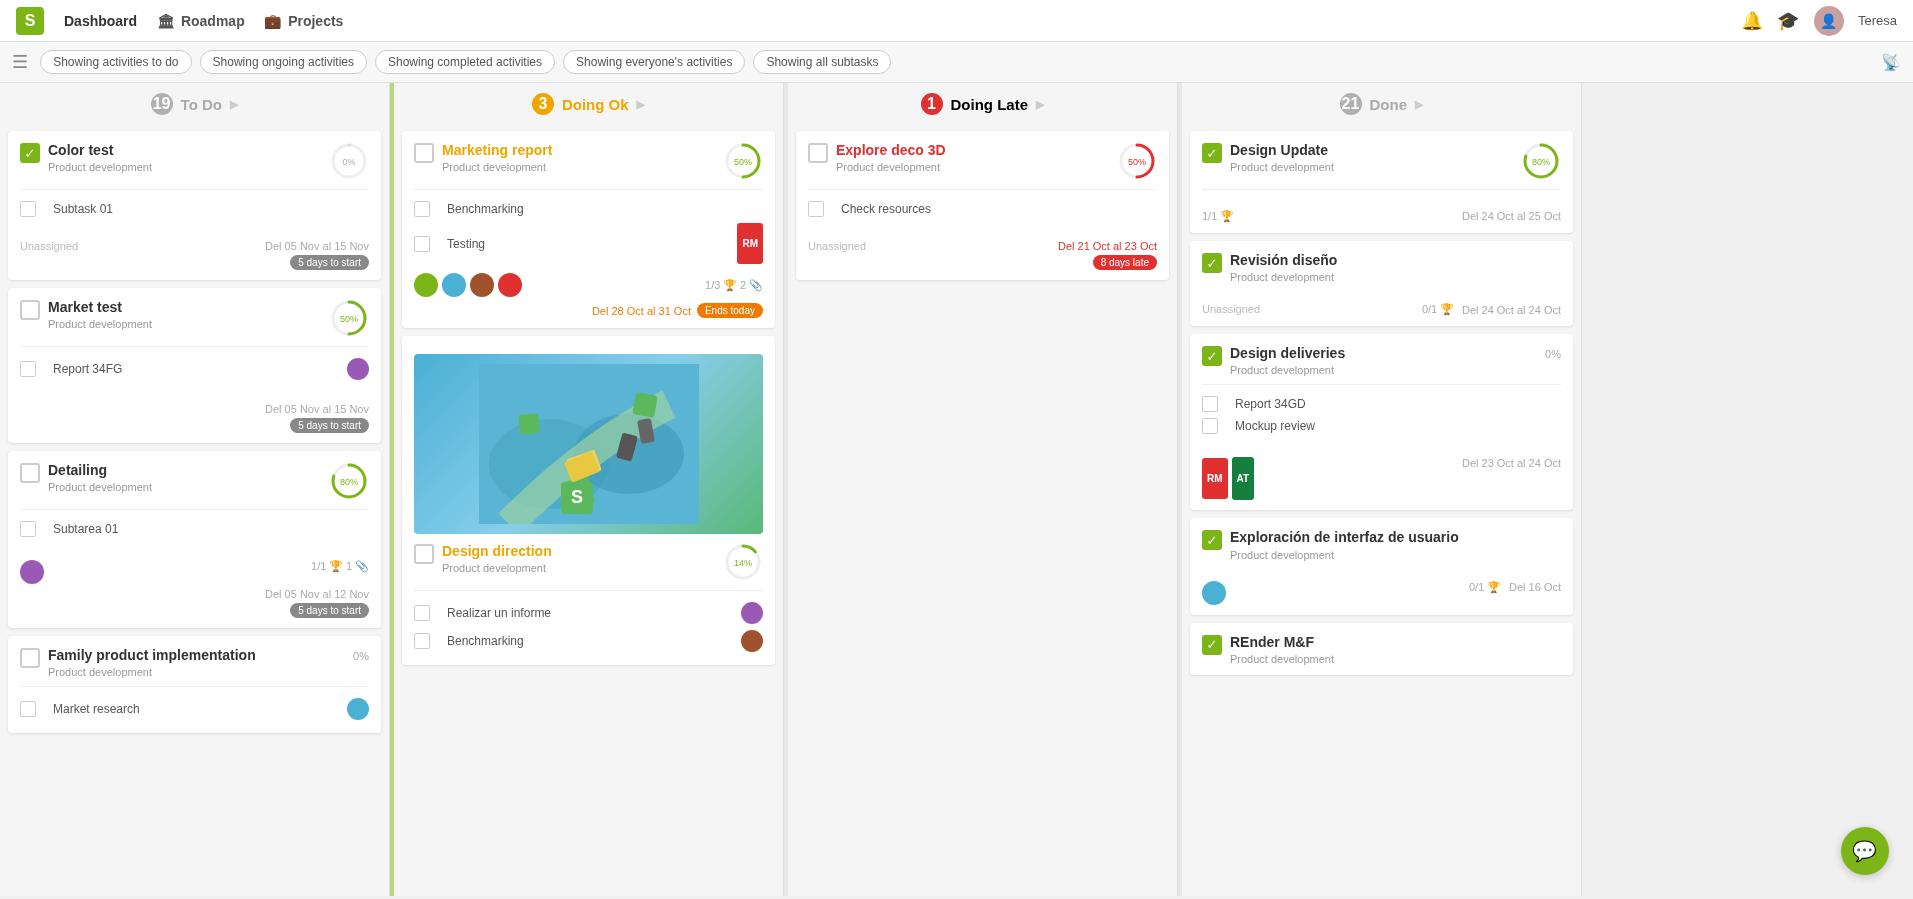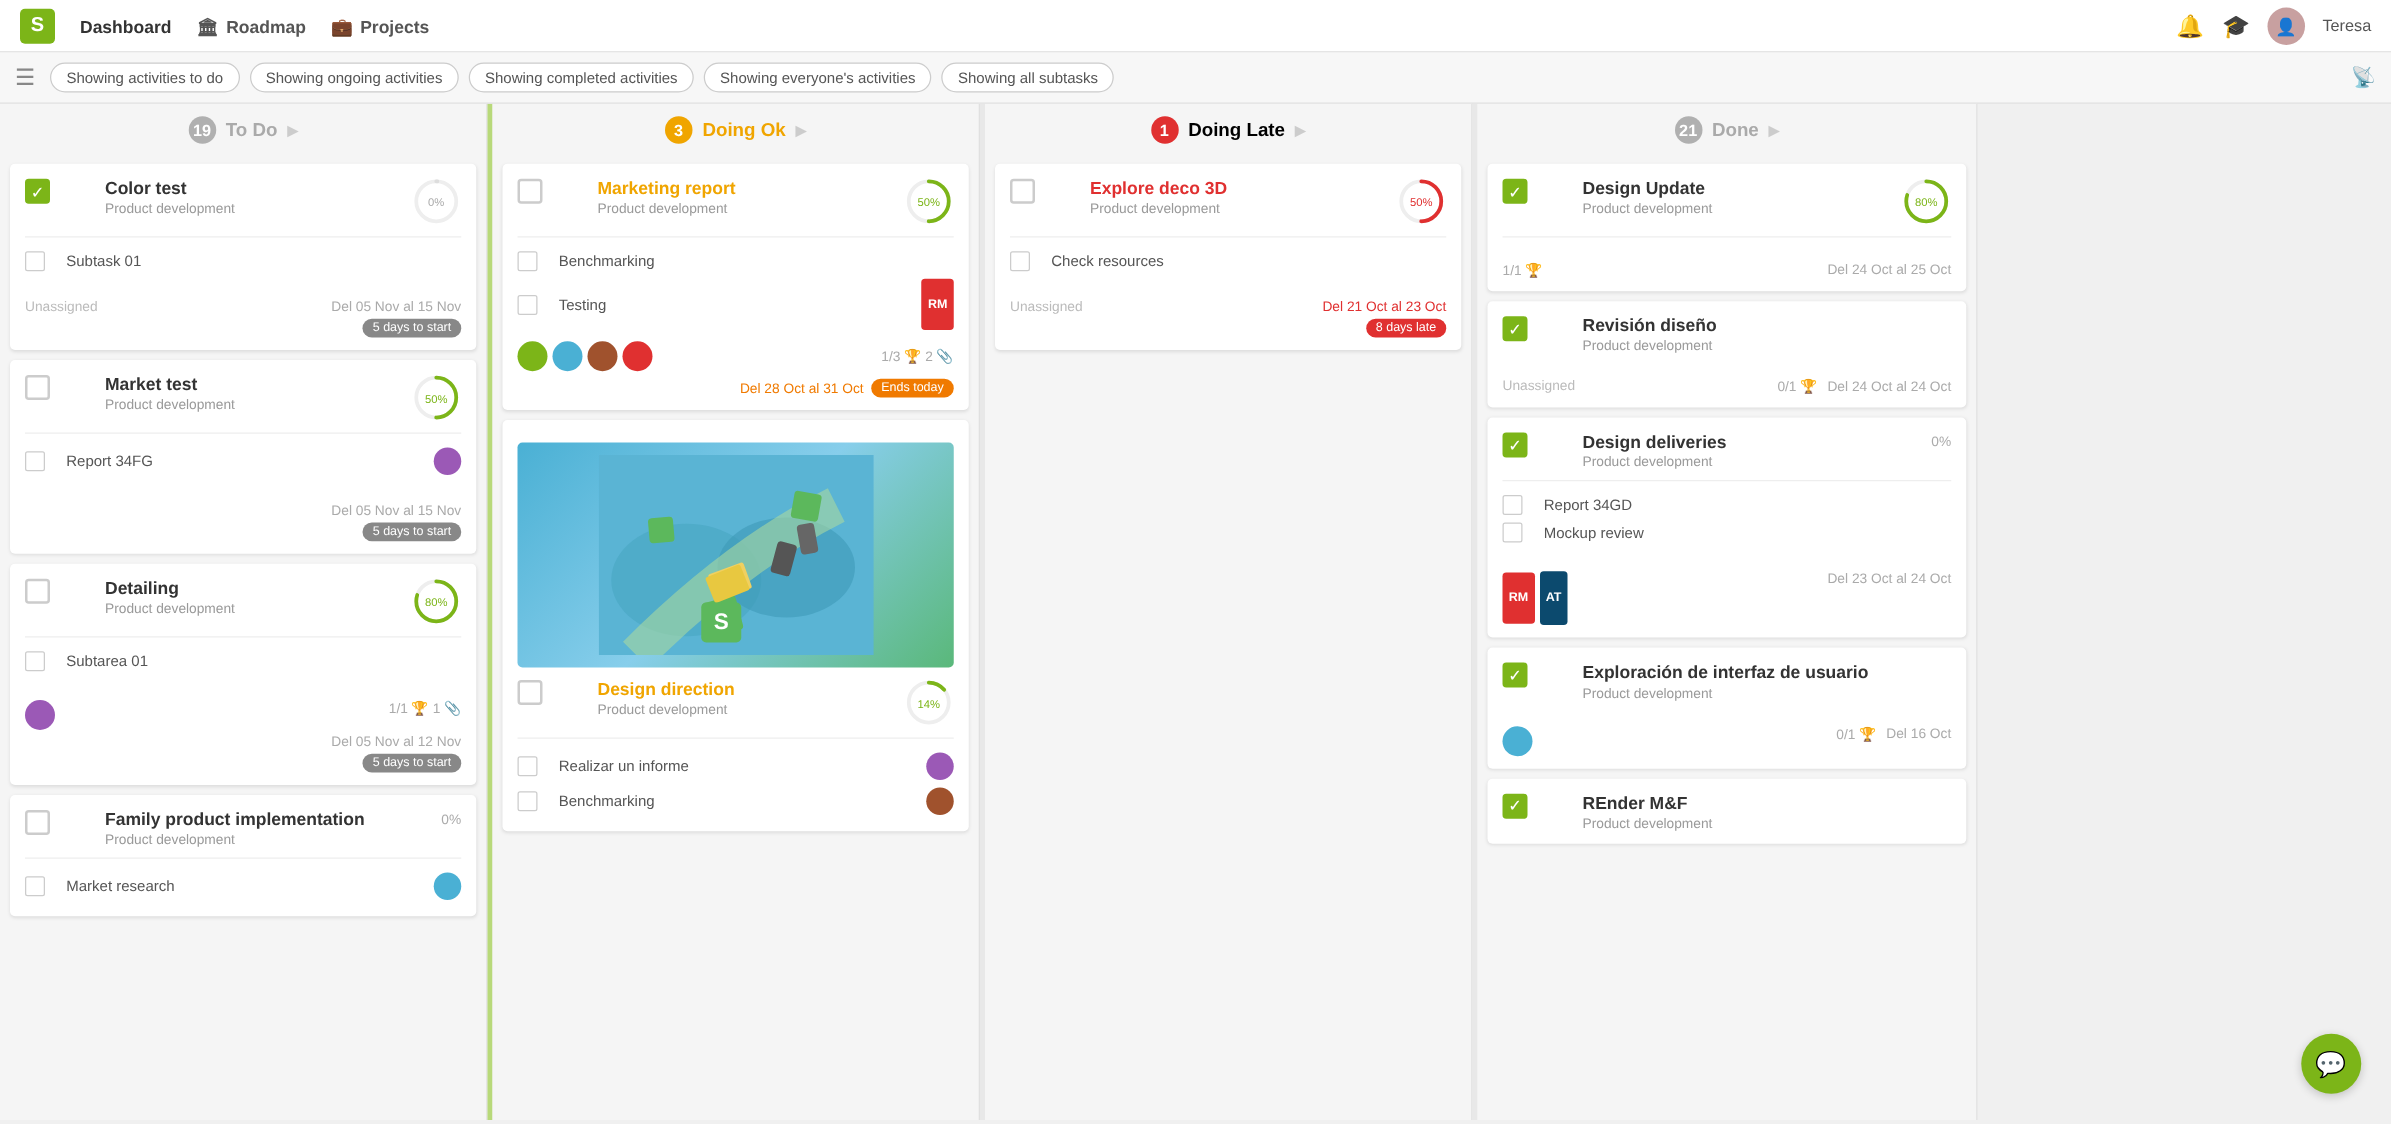--- a/index.html
+++ b/index.html
@@ -82,21 +82,21 @@
       padding: 10px 16px;
       font-size: 15px;
       font-weight: bold;
       gap: 8px;
       color: #aaa;
     }
     .col-badge {
       display: inline-flex; align-items: center; justify-content: center;
       width: 22px; height: 22px;
       border-radius: 50%;
-      font-size: 13px;
+      font-size: 16px;
       font-weight: bold;
       color: #fff;
     }
     .badge-gray { background: #b0b0b0; }
     .badge-orange { background: #f0a500; }
     .badge-red { background: #e03030; }
 
     .col-title-todo { color: #aaa; }
     .col-title-doing-ok { color: #f0a500; }
     .col-title-doing-late { color: #000000; }
@@ -129,21 +129,21 @@
       border: 2px solid #ccc;
       border-radius: 3px;
       display: flex; align-items: center; justify-content: center;
       flex-shrink: 0; margin-top: 2px; cursor: pointer;
     }
     .card-checkbox.checked {
       background: #7cb518;
       border-color: #7cb518;
       color: #fff;
     }
-    .card-title-block { flex: 1; margin-left: 36px; }
+    .card-title-block { flex: 1; }
     .card-title {
       font-size: 14px;
       font-weight: bold;
       color: #333;
       line-height: 1.3;
     }
     .card-title.orange { color: #f0a500; }
     .card-title.red { color: #e03030; }
     .card-subtitle {
       font-size: 11px;
@@ -217,21 +217,21 @@
     
     .tag-rm {
       background: #e03030;
       color: #fff;
       font-size: 10px;
       font-weight: bold;
       border-radius: 3px;
       padding: 15px 5px;
     }
     .tag-at {
-      background: #0c4a6e;
+      background: #15803d;
       color: #fff;
       font-size: 10px;
       font-weight: bold;
       border-radius: 3px;
       padding: 16px 5px;
     }
 
     .avatar-row { display: flex; gap: 4px; align-items: center; }
     .mini-av {
       width: 24px; height: 24px; border-radius: 50%;

